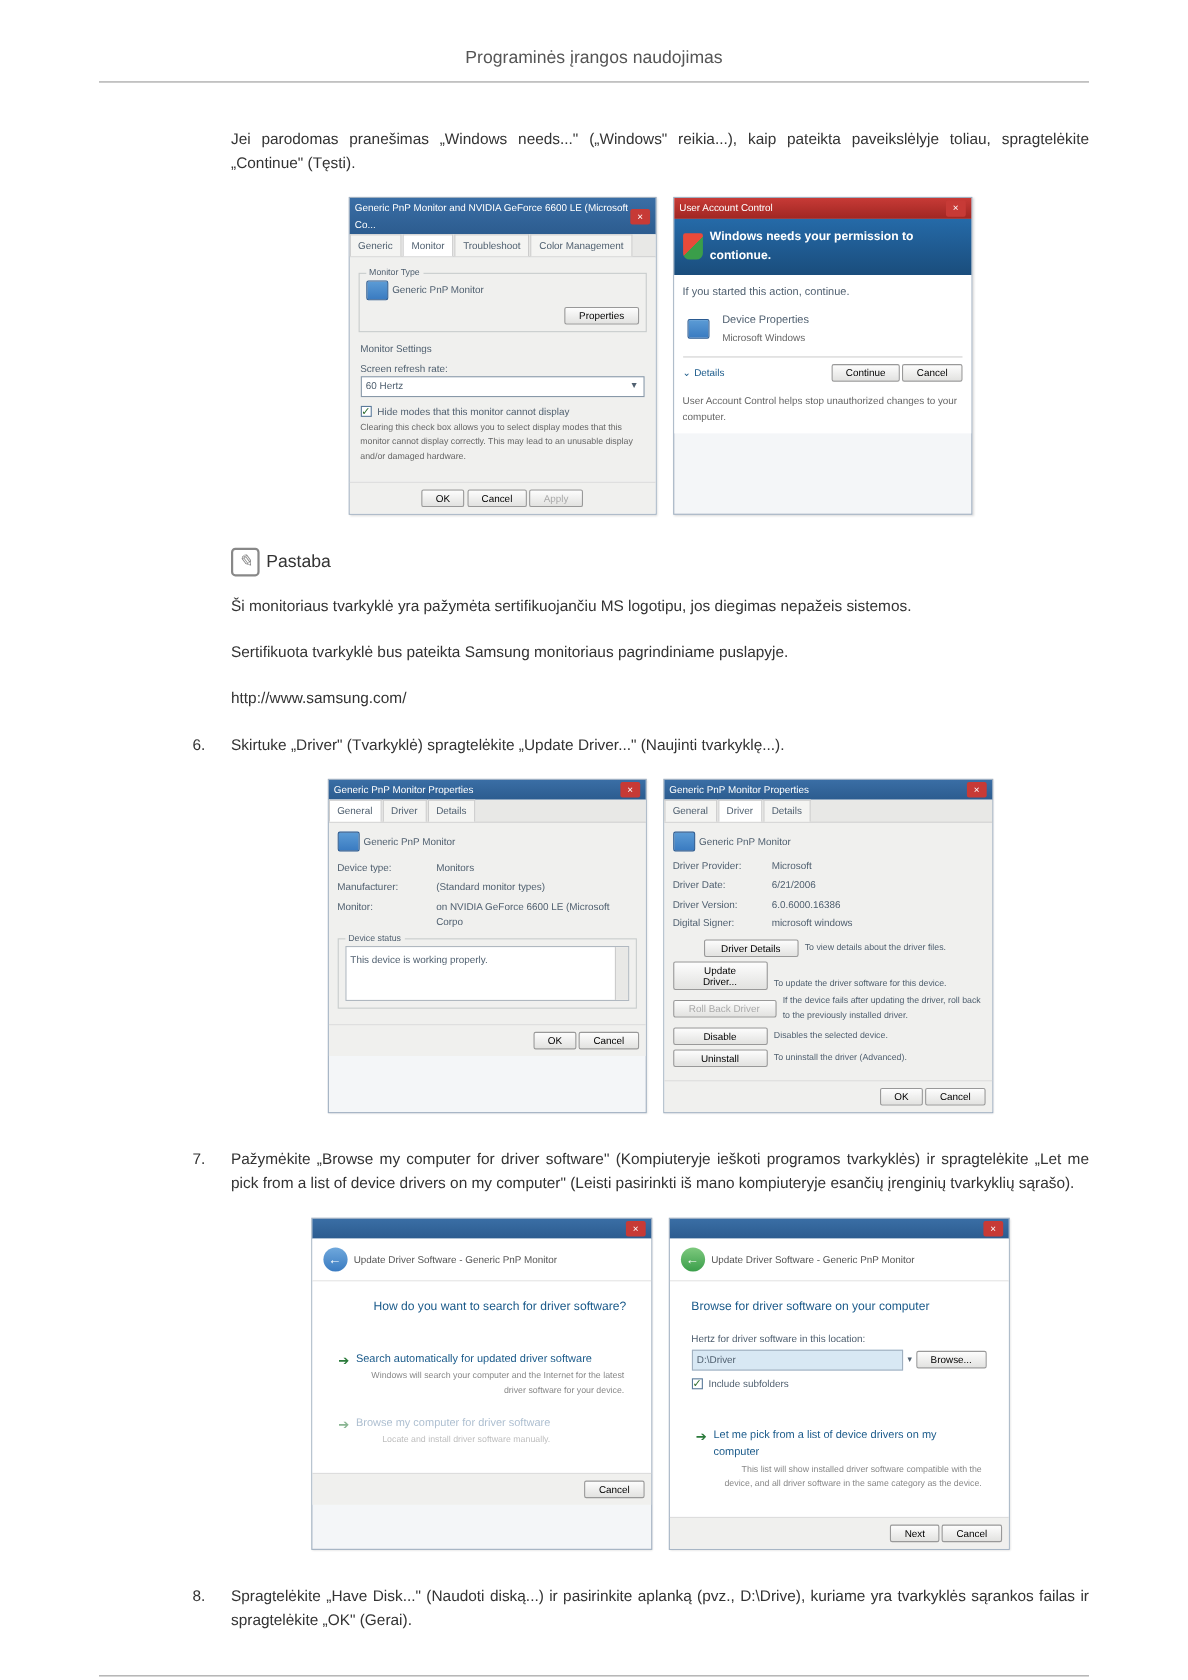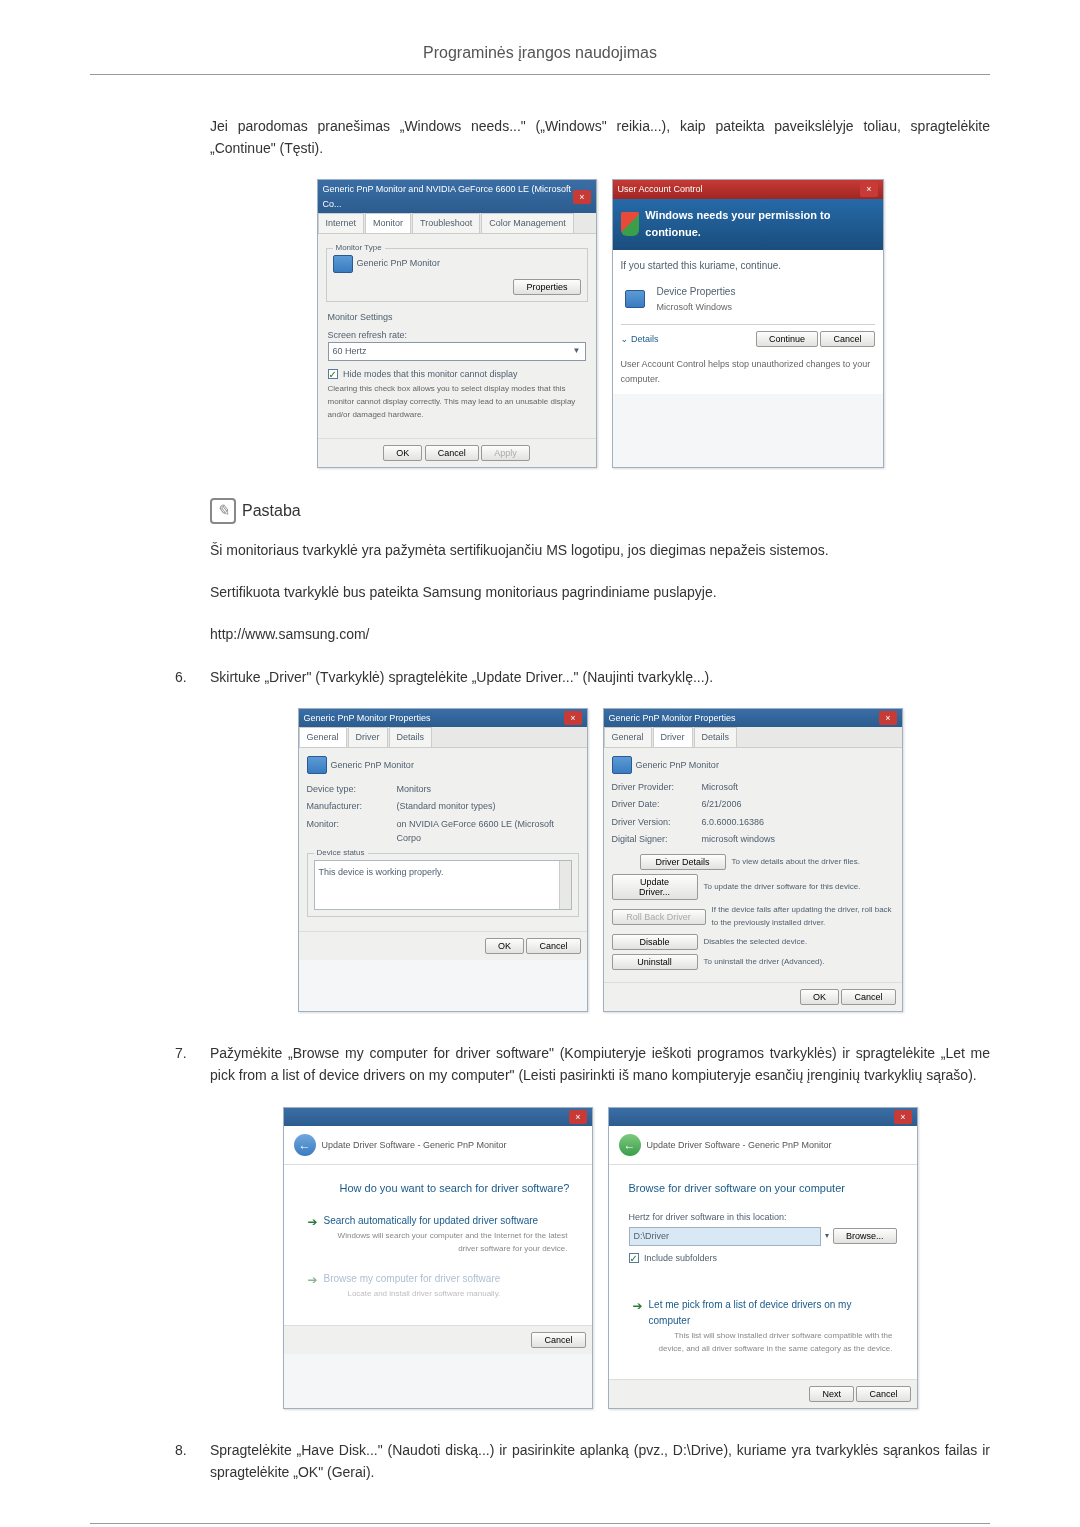--- a/index.html
+++ b/index.html
@@ -112,21 +112,21 @@
 <p class="body-text indented">Jei parodomas pranešimas „Windows needs..." („Windows" reikia...), kaip pateikta paveikslėlyje toliau, spragtelėkite „Continue" (Tęsti).</p>
 
 <div class="screenshots-row">
 
   <div class="screenshot" style="width:280px;">
     <div class="win-titlebar">
       <span>Generic PnP Monitor and NVIDIA GeForce 6600 LE (Microsoft Co...</span>
       <span class="win-close">×</span>
     </div>
     <div class="tabs-bar">
-      <div class="tab">Internet</div>
+      <div class="tab">Generic</div>
       <div class="tab active">Monitor</div>
       <div class="tab">Troubleshoot</div>
       <div class="tab">Color Management</div>
     </div>
     <div class="win-body">
       <div class="group-box">
         <span class="group-label">Monitor Type</span>
         <div style="display:flex;align-items:center;">
           <span class="monitor-icon"></span>
           <span>Generic PnP Monitor</span>
@@ -159,21 +159,21 @@
   <div class="screenshot" style="width:272px;">
     <div class="win-titlebar red">
       <span>User Account Control</span>
       <span class="win-close">×</span>
     </div>
     <div class="uac-banner">
       <span class="shield-icon"></span>
       <span>Windows needs your permission to contionue.</span>
     </div>
     <div class="win-body" style="background:#fff;">
-      <div style="font-size:10px;margin-bottom:10px;">If you started this kuriame, continue.</div>
+      <div style="font-size:10px;margin-bottom:10px;">If you started this action, continue.</div>
       <div style="display:flex;align-items:center;gap:8px;margin:10px 4px;">
         <span class="monitor-icon"></span>
         <div>
           <div style="font-size:10px;">Device Properties</div>
           <div style="font-size:9px;color:#666;">Microsoft Windows</div>
         </div>
       </div>
       <hr class="hr-thin">
       <div style="display:flex;justify-content:space-between;align-items:center;margin-top:6px;">
         <span style="color:#1a5a8a;font-size:9px;display:flex;align-items:center;gap:3px;">
@@ -275,21 +275,21 @@
         </div>
       <div class="kv-row">
           <span class="kv-label">Digital Signer:</span>
           <span>microsoft windows</span>
         </div>
       <div style="margin-top:8px;">
         <div style="display:flex;align-items:center;gap:6px;margin:4px 0;padding-left:28px;">
             <button class="win-button" style="width:86px;">Driver Details</button>
             <span style="font-size:8px;flex:1;">To view details about the driver files.</span>
           </div>
-        <div style="display:flex;align-items:center;gap:6px;margin:1px 0;">
+        <div style="display:flex;align-items:flex-end;gap:6px;margin:1px 0;">
             <button class="win-button" style="width:86px;">Update Driver...</button>
             <span style="font-size:8px;flex:1;">To update the driver software for this device.</span>
           </div>
         <div style="display:flex;align-items:center;gap:6px;margin:4px 0;">
             <button class="win-button disabled" style="width:94px;">Roll Back Driver</button>
             <span style="font-size:8px;flex:1;">If the device fails after updating the driver, roll back to the previously installed driver.</span>
           </div>
         <div style="display:flex;align-items:center;gap:6px;margin:4px 0;">
             <button class="win-button" style="width:86px;">Disable</button>
             <span style="font-size:8px;flex:1;">Disables the selected device.</span>
@@ -316,21 +316,21 @@
 
   <div class="screenshot" style="width:310px;">
     <div class="win-titlebar" style="justify-content:flex-end;">
       <span class="win-close">×</span>
     </div>
     <div class="wizard-header">
       <div class="back-circle">←</div>
       <span style="font-size:9px;color:#555;">Update Driver Software - Generic PnP Monitor</span>
     </div>
     <div class="wizard-body">
-      <div style="color:#1a5a8a;font-size:11px;margin-bottom:7px;padding-left:36px;">How do you want to search for driver software?</div>
+      <div style="color:#1a5a8a;font-size:11px;margin-bottom:22px;padding-left:36px;">How do you want to search for driver software?</div>
       <div class="link-row">
         <span class="link-arrow">➔</span>
         <div>
           <div class="link-title">Search automatically for updated driver software</div>
           <div class="link-sub">Windows will search your computer and the Internet for the latest driver software for your device.</div>
         </div>
       </div>
       <div class="link-row" style="opacity:0.55;">
         <span class="link-arrow">➔</span>
         <div>

